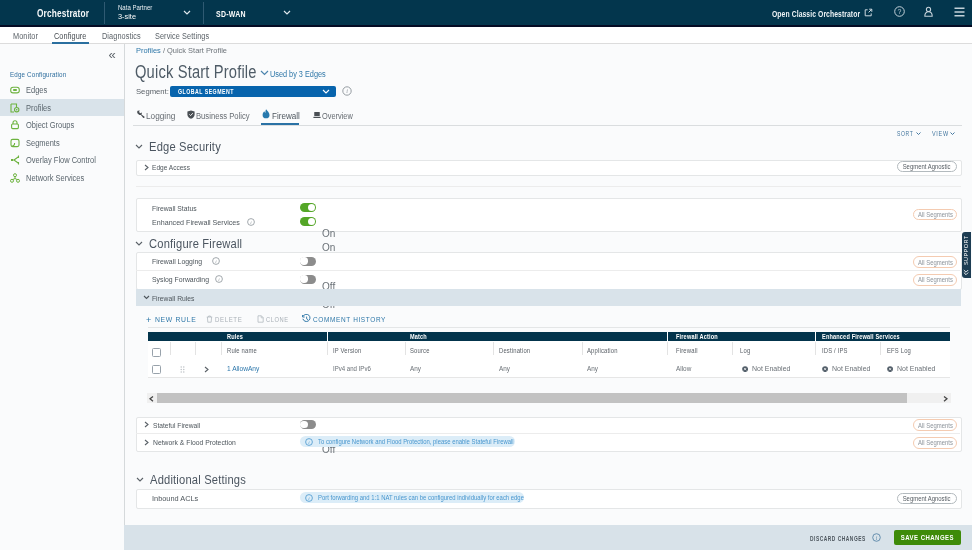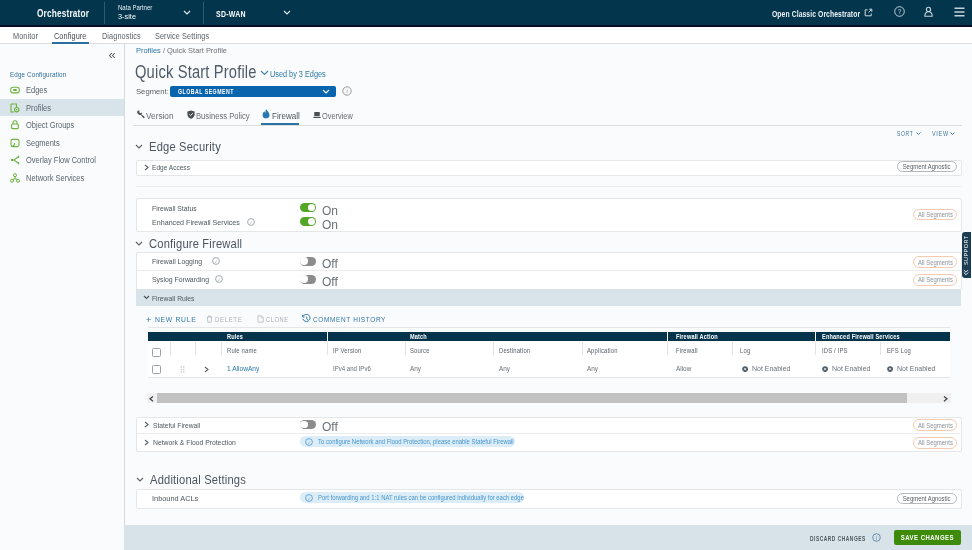--- a/index.html
+++ b/index.html
@@ -18,21 +18,21 @@
 .pill{position:absolute;border-radius:6px;font-size:6.6px;display:flex;align-items:center;justify-content:center;background:#fff;}
 .pill span{transform:scaleX(.9);transform-origin:50% 50%;white-space:nowrap;}
 .pill.gray{border:1px solid #b3babe;color:#565d63;}
 .pill.orange{border:1px solid #f4cbb1;color:#8d949b;}
 .toggle{position:absolute;width:16.5px;height:9px;border-radius:5px;}
 .toggle .knob{position:absolute;top:0.8px;width:7.4px;height:7.4px;background:#fff;border-radius:50%;}
 .toggle.on{background:#54a627;}
 .toggle.on .knob{right:0.9px;}
 .toggle.off{background:#8c8c8c;}
 .toggle.off .knob{left:0.9px;}
-.onoff{position:absolute;font-size:12px;color:#6a7177;}
+.onoff{position:absolute;font-size:10px;color:#6a7177;margin-top:24px;}
 .ipill{position:absolute;background:#dcedf8;border-radius:6px;color:#4796ce;font-size:6.5px;display:flex;align-items:center;overflow:hidden;}
 .ipill span{white-space:nowrap;transform:scaleX(.91);transform-origin:0 50%;}
 .link{color:#2e77a8;}
 .tbtn{position:absolute;font-size:7.2px;letter-spacing:.7px;white-space:nowrap;}
 .chk{position:absolute;width:7px;height:7px;border:1px solid #98a2ab;border-radius:1.5px;background:#fff;}
 .thead1{position:absolute;top:333.2px;font-size:6.8px;font-weight:bold;color:#fff;letter-spacing:.2px;transform:scaleX(.82);transform-origin:0 50%;white-space:nowrap;}
 .thead2{position:absolute;top:347px;font-size:7px;color:#595f66;letter-spacing:.2px;transform:scaleX(.84);transform-origin:0 50%;white-space:nowrap;}
 .tcell{position:absolute;top:364.3px;font-size:7.5px;color:#6a7076;transform:scaleX(.85);transform-origin:0 50%;white-space:nowrap;}
 .vline{position:absolute;width:1px;background:#e3e3e3;}
 .ne{position:absolute;top:364.3px;font-size:7.5px;color:#6a7076;transform:scaleX(.93);transform-origin:0 50%;white-space:nowrap;}
@@ -141,21 +141,21 @@
     <polyline points="1,1 4,4 7,1" stroke="#fff" stroke-width="1.1" fill="none"></polyline>
   </svg>
 <svg class="abs" style="left:342px;top:86px;" width="10" height="10" viewBox="0 0 10 10">
     <circle cx="5" cy="5" r="4.2" stroke="#8b9399" stroke-width="0.9" fill="none"></circle>
     <text x="5" y="7.3" font-size="6" fill="#8b9399" text-anchor="middle" font-family="Liberation Serif" font-style="italic">i</text>
   </svg>
 
 <svg class="abs" style="left:137px;top:110px;" width="8" height="8" viewBox="0 0 8 8">
     <path d="M0.6 0.8 L2.8 0.4 L2 1.9 L3.3 3.2 L4.8 2.4 A2.3 2.3 0 0 1 4.4 4.5 L7.3 6.6 a0.85 0.85 0 0 1-1.2 1.2 L3.9 5 A2.3 2.3 0 0 1 1.8 4.6 L0.6 3.4 A2.3 2.3 0 0 1 0.6 0.8 z" fill="#4a4f54"></path>
   </svg>
-<div class="abs" style="left:146px;top:110.5px;font-size:8.5px;color:#666c72;transform:scaleX(.97);transform-origin:0 50%;">Version</div>
+<div class="abs" style="left:146px;top:110.5px;font-size:8.5px;color:#666c72;transform:scaleX(.97);transform-origin:0 50%;">Logging</div>
 <svg class="abs" style="left:186.5px;top:109.5px;" width="8" height="9" viewBox="0 0 8 9">
     <path d="M4 0.4 L7.6 1.6 V4.5 c0 2.4-1.8 3.7-3.6 4.3 C2.2 8.2 0.4 6.9 0.4 4.5 V1.6 z" fill="#4a4f54"></path>
     <path d="M2.4 4.4 L3.6 5.6 L5.8 3.2" stroke="#fff" stroke-width="0.9" fill="none"></path>
   </svg>
 <div class="abs" style="left:196px;top:110.5px;font-size:8.5px;color:#666c72;transform:scaleX(.90);transform-origin:0 50%;white-space:nowrap;">Business Policy</div>
 <svg class="abs" style="left:262px;top:109px;" width="8" height="10" viewBox="0 0 8 10">
     <path d="M4.1 0.2 C5.2 1.9 7.5 3.6 7.5 5.9 a3.45 3.45 0 0 1-6.9 0 C0.6 4.4 1.5 3.3 2.3 2.3 c0.3 0.9 0.6 1.4 1.2 1.7 C3.3 2.4 3.6 1.3 4.1 0.2 z" fill="#2779ae"></path>
   </svg>
 <div class="abs" style="left:271.5px;top:110.5px;font-size:8.5px;color:#4d565e;transform:scaleX(.95);transform-origin:0 50%;">Firewall</div>
 <svg class="abs" style="left:313px;top:110.5px;" width="8" height="8" viewBox="0 0 9 8">

